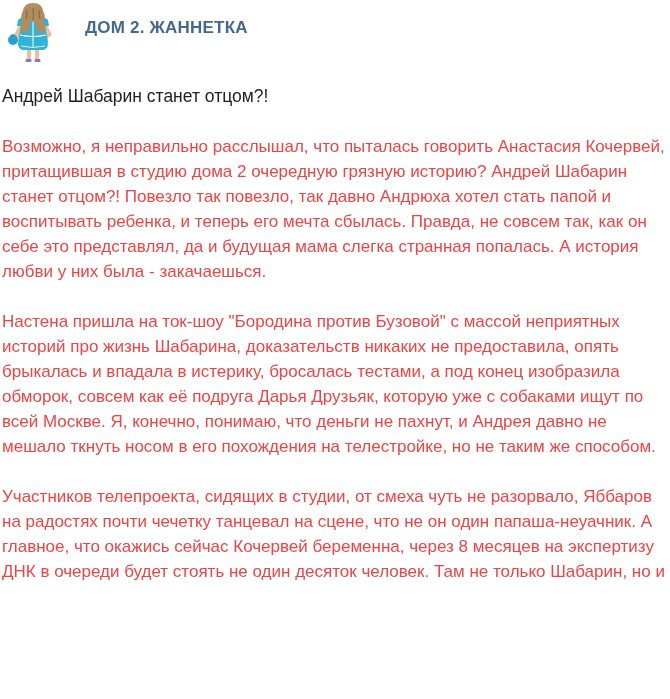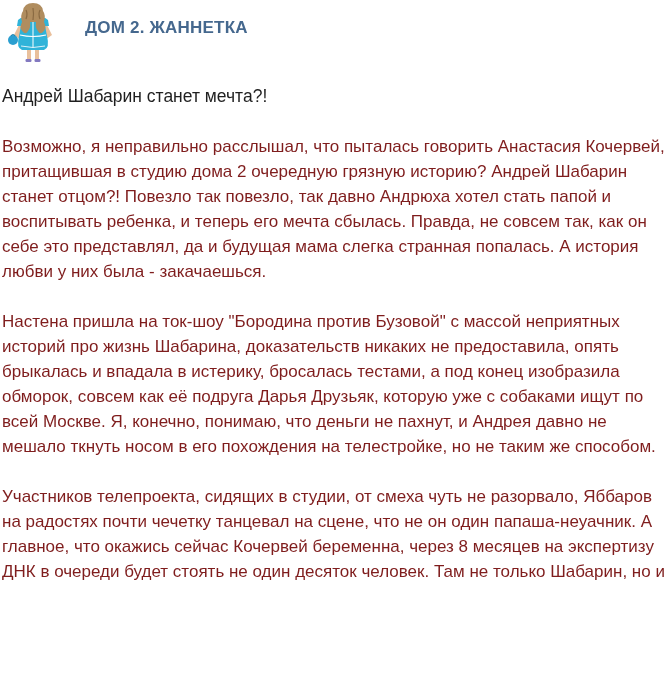--- a/index.html
+++ b/index.html
@@ -41,21 +41,21 @@
   .article-title {
     margin: 21px 0 0 0;
     font-size: 17.5px;
     line-height: 22px;
     font-weight: 400;
     color: #1f1f1f;
   }
   .article p.body {
     font-size: 17px;
     line-height: 25px;
-    color: #7f1d1d;
+    color: #ef4444;
     margin: 0;
   }
   .article p.body.first { margin-top: 27px; }
   .article p.body + p.body { margin-top: 25px; }
 </style>
 </head>
 <body>
 
 <div class="post">
 
@@ -87,19 +87,19 @@
         <path d="M7 34 Q9 31 11 34" stroke="#1f84b0" stroke-width="1.2" fill="none"></path>
 
         <path d="M29 1 Q38 1 39 9 Q42 13 40 20 Q43 26 39 30 Q36 33 34 29 Q31 26 32 20 L26 20 Q27 26 24 29 Q22 33 19 30 Q15 26 18 20 Q16 13 19 9 Q20 1 29 1 Z" fill="#b08d5f"></path>
         <path d="M22 8 Q24 12 22 17 M29 6 Q30 12 29 18 M36 8 Q34 12 36 17" stroke="#8a6a42" stroke-width="1.2" fill="none"></path>
       </svg>
     </div>
     <a class="community-name" style="color: rgb(69, 104, 142);">ДОМ 2. ЖАННЕТКА</a>
   </div>
 
   <div class="article">
-    <p class="article-title">Андрей Шабарин станет мечта?!</p>
+    <p class="article-title">Андрей Шабарин станет отцом?!</p>
     <p class="body first">Возможно, я неправильно расслышал, что пыталась говорить Анастасия Кочервей, притащившая в студию дома 2 очередную грязную историю? Андрей Шабарин станет отцом?! Повезло так повезло, так давно Андрюха хотел стать папой и воспитывать ребенка, и теперь его мечта сбылась. Правда, не совсем так, как он себе это представлял, да и будущая мама слегка странная попалась. А история любви у них была - закачаешься.</p>
     <p class="body">Настена пришла на ток-шоу "Бородина против Бузовой" с массой неприятных историй про жизнь Шабарина, доказательств никаких не предоставила, опять брыкалась и впадала в истерику, бросалась тестами, а под конец изобразила обморок, совсем как её подруга Дарья Друзьяк, которую уже с собаками ищут по всей Москве. Я, конечно, понимаю, что деньги не пахнут, и Андрея давно не мешало ткнуть носом в его похождения на телестройке, но не таким же способом.</p>
     <p class="body">Участников телепроекта, сидящих в студии, от смеха чуть не разорвало, Яббаров на радостях почти чечетку танцевал на сцене, что не он один папаша-неуачник. А главное, что окажись сейчас Кочервей беременна, через 8 месяцев на экспертизу ДНК в очереди будет стоять не один десяток человек. Там не только Шабарин, но и Александр Гобозов под подозрением, и мужчина, с которым, по словам Гобозова, Кочервей провела ночь, и Витя Ак-47, он тоже там где-то бегал рядом с Настей, когда Бузова снимала клип. Байкер ещё был в этой неприглядной ситуации, с которым Настя несколько дней пропадала, да мало ли кто встретился на её пути.</p>
   </div>
 
 </div>
 
 </body></html>

